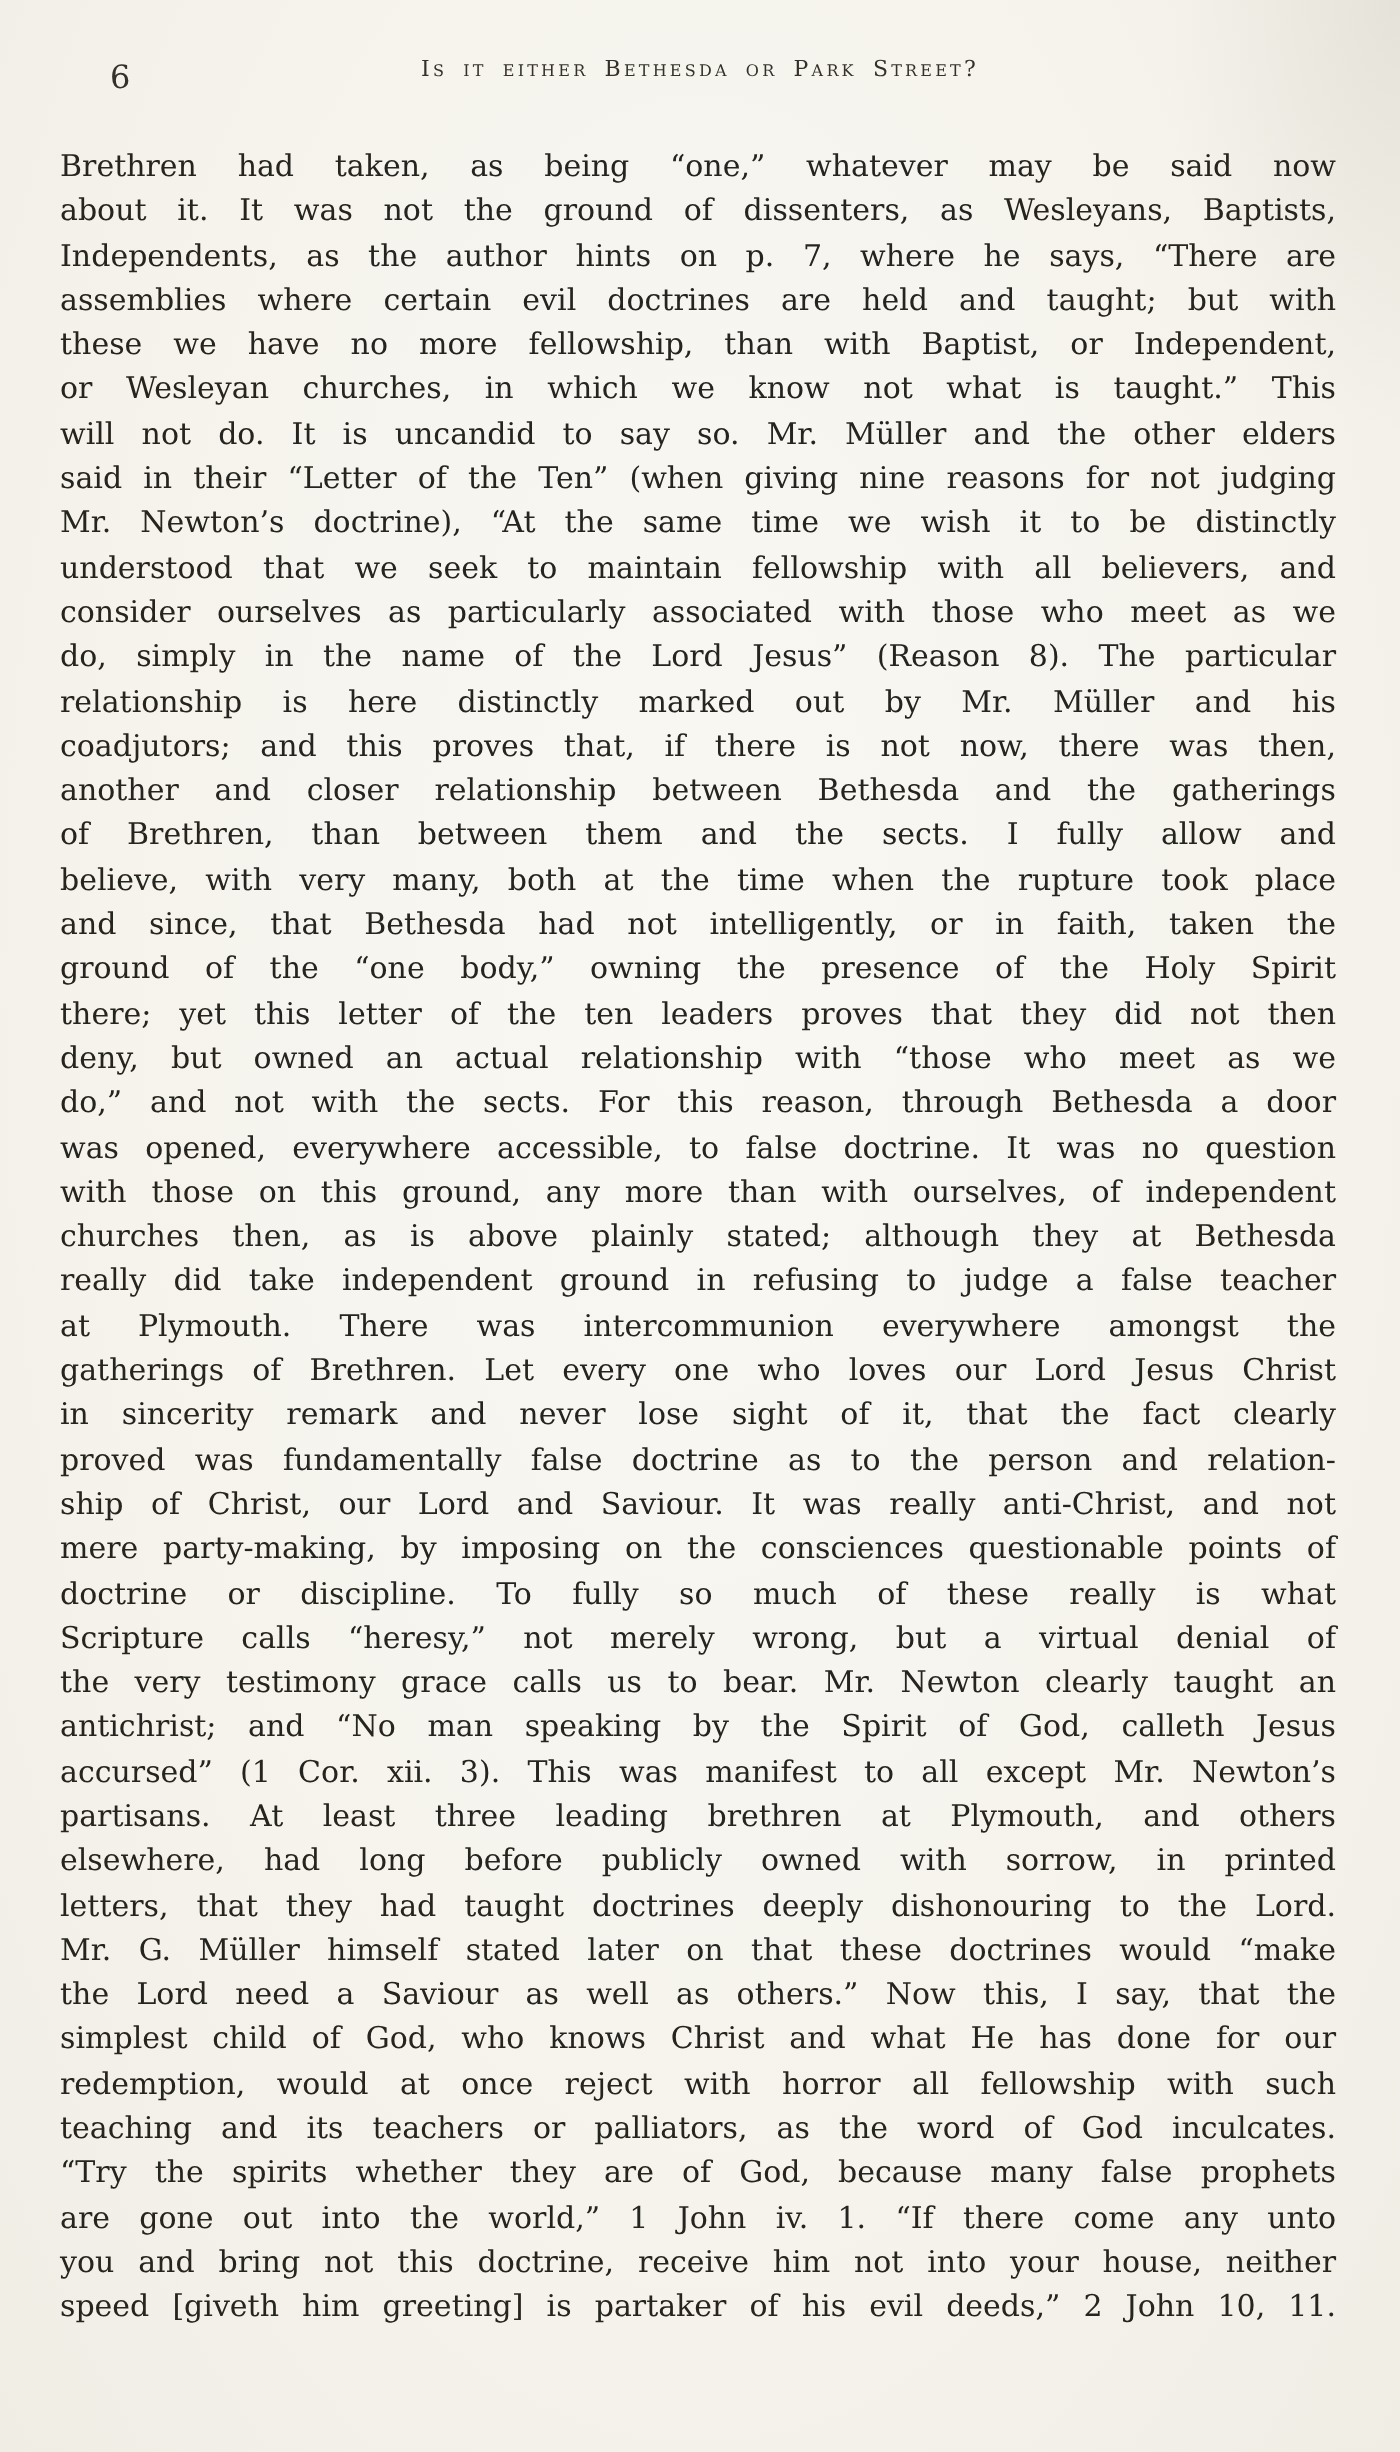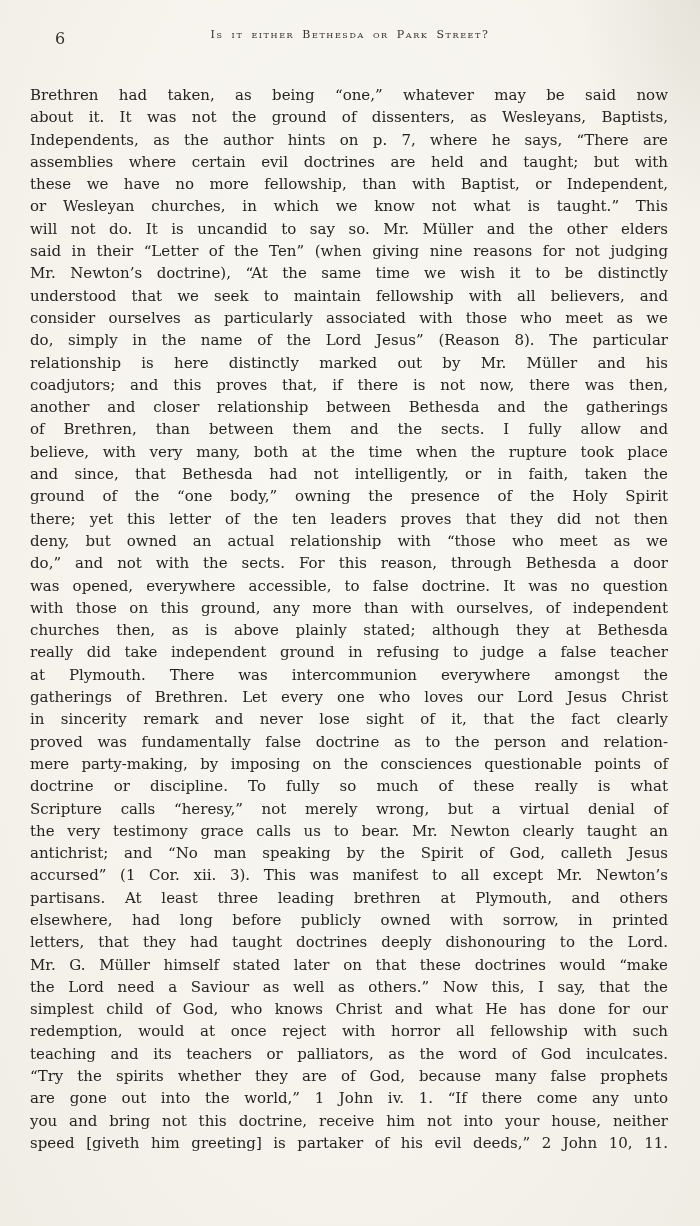--- a/index.html
+++ b/index.html
@@ -43,21 +43,21 @@
     display: block;
     text-align: center;
     font-size: 11px;
     letter-spacing: 1.6px;
     font-variant: small-caps;
     color: #33312a;
     word-spacing: 3px;
   }
   .body-text {
     position: absolute;
-    top: 84px;
+    top: 72px;
     left: 30px;
     width: 638px;
   }
   .line {
     font-size: 15px;
     line-height: 22.3px;
     text-align: justify;
     text-align-last: justify;
     color: #26241e;
     word-spacing: 0.4px;
@@ -97,20 +97,21 @@
       <div class="line">deny, but owned an actual relationship with “those who meet as we</div>
       <div class="line">do,” and not with the sects. For this reason, through Bethesda a door</div>
       <div class="line">was opened, everywhere accessible, to false doctrine. It was no question</div>
       <div class="line">with those on this ground, any more than with ourselves, of independent</div>
       <div class="line">churches then, as is above plainly stated; although they at Bethesda</div>
       <div class="line">really did take independent ground in refusing to judge a false teacher</div>
       <div class="line">at Plymouth. There was intercommunion everywhere amongst the</div>
       <div class="line">gatherings of Brethren. Let every one who loves our Lord Jesus Christ</div>
       <div class="line">in sincerity remark and never lose sight of it, that the fact clearly</div>
       <div class="line">proved was fundamentally false doctrine as to the person and relation-</div>
+      <div class="line">ship of Christ, our Lord and Saviour. It was really anti-Christ, and not</div>
       <div class="line">mere party-making, by imposing on the consciences questionable points of</div>
       <div class="line">doctrine or discipline. To fully so much of these really is what</div>
       <div class="line">Scripture calls “heresy,” not merely wrong, but a virtual denial of</div>
       <div class="line">the very testimony grace calls us to bear. Mr. Newton clearly taught an</div>
       <div class="line">antichrist; and “No man speaking by the Spirit of God, calleth Jesus</div>
       <div class="line">accursed” (1 Cor. xii. 3). This was manifest to all except Mr. Newton’s</div>
       <div class="line">partisans. At least three leading brethren at Plymouth, and others</div>
       <div class="line">elsewhere, had long before publicly owned with sorrow, in printed</div>
       <div class="line">letters, that they had taught doctrines deeply dishonouring to the Lord.</div>
       <div class="line">Mr. G. Müller himself stated later on that these doctrines would “make</div>

